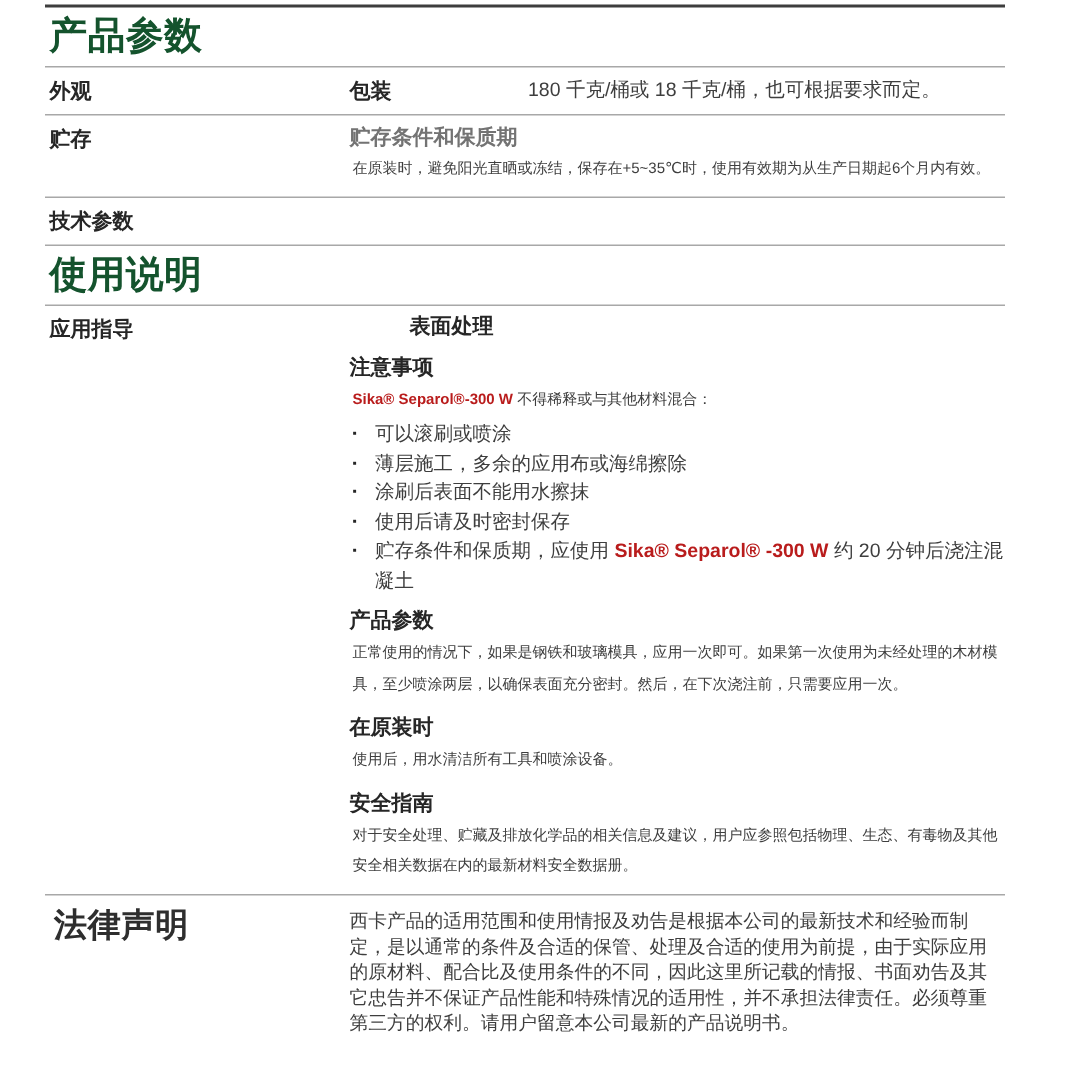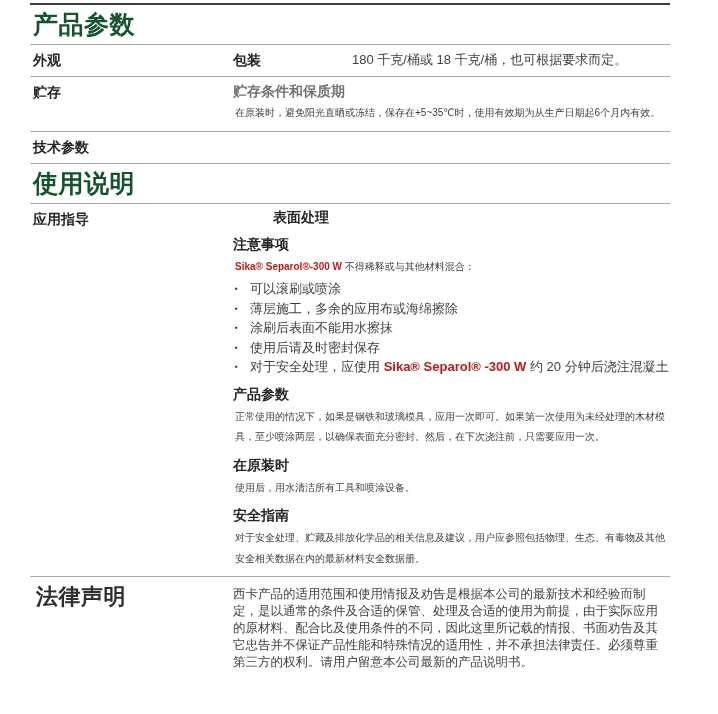--- a/index.html
+++ b/index.html
@@ -113,21 +113,21 @@
         <li>
           <span class="bullet-marker">▪</span>
           <span><span>涂刷后表面不能用水擦抹</span><span class="bold-inline"></span><span></span></span>
         </li>
         <li>
           <span class="bullet-marker">▪</span>
           <span><span>使用后请及时密封保存</span><span class="bold-inline"></span><span></span></span>
         </li>
         <li>
           <span class="bullet-marker">▪</span>
-          <span><span>对于安全处理，应使用 </span><span class="bold-inline">Sika® Separol® -300 W</span><span> 约 20 分钟后浇注混凝土</span></span>
+          <span><span>贮存条件和保质期，应使用 </span><span class="bold-inline">Sika® Separol® -300 W</span><span> 约 20 分钟后浇注混凝土</span></span>
         </li>
       </ul>
 
       <div class="block-title">产品参数</div>
       <p class="para">正常使用的情况下，如果是钢铁和玻璃模具，应用一次即可。如果第一次使用为未经处理的木材模具，至少喷涂两层，以确保表面充分密封。然后，在下次浇注前，只需要应用一次。</p>
 
       <div class="block-title">在原装时</div>
       <p class="para">使用后，用水清洁所有工具和喷涂设备。</p>
 
       <div class="block-title">安全指南</div>

